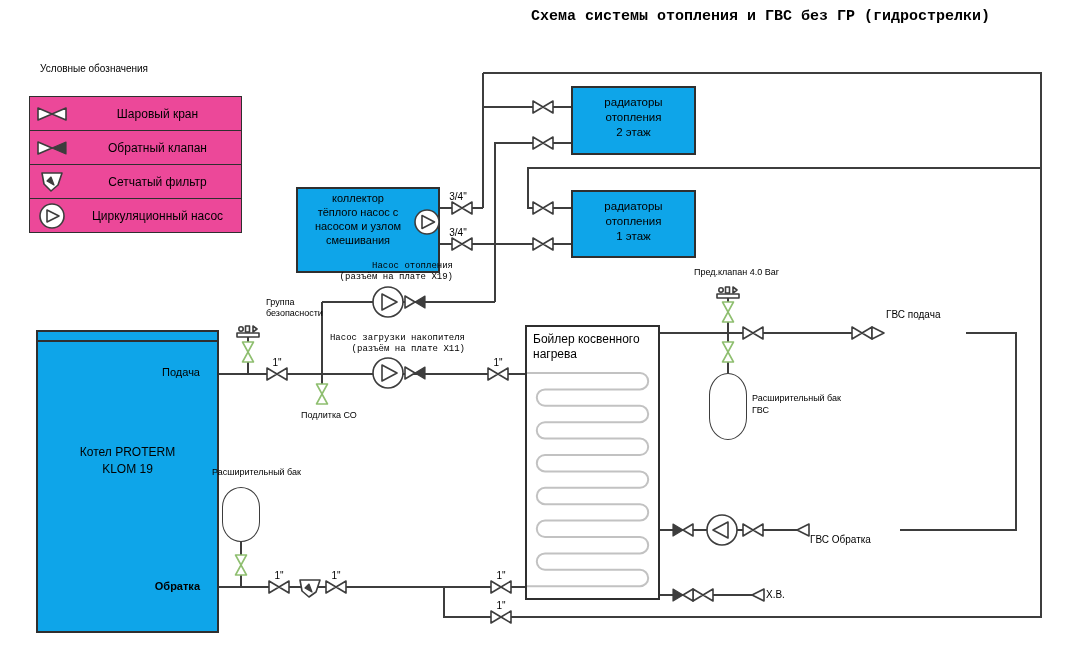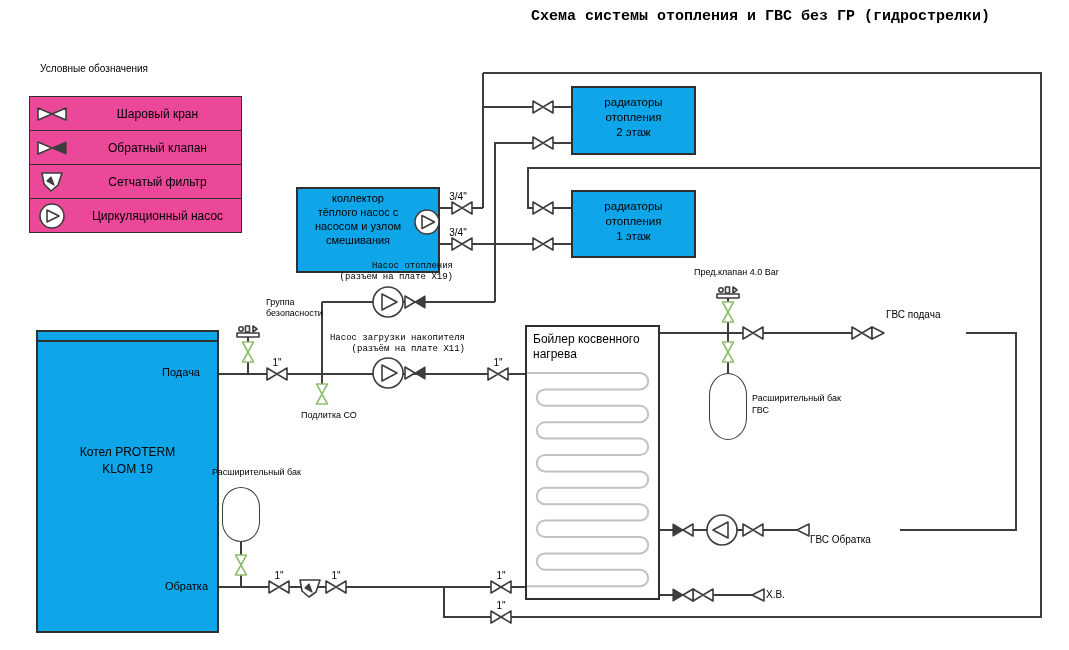--- a/index.html
+++ b/index.html
@@ -264,21 +264,21 @@
         <svg width="36" height="28">
             <circle class="sym" cx="18" cy="14" r="12"></circle>
             <path class="sym" d="M13,8 L25,14 L13,20 Z"></path>
           </svg>
       </div>
       <div class="legend-lab">Циркуляционный насос</div>
     </div>
   </div>
 
   <div class="lbl11 rt" style="left:140px;top:366px;width:60px;">Подача</div>
-  <div class="lbl11 rt" style="left:148px;top:580px;width:60px;">Обратка</div>
+  <div class="lbl11 rt" style="left:140px;top:580px;width:60px;font-weight:bold;">Обратка</div>
 
   <div class="lbl" style="left:229px;top:297px;margin-left:37px;">
     <div>Группа</div>
     <div>безопасности</div>
   </div>
   <div class="lbl ctr" style="left:318px;top:261px;width:135px;">
     <div>Насос отопления</div>
     <div>(разъём на плате X19)</div>
   </div>
   <div class="lbl ctr" style="left:320px;top:333px;width:145px;">

